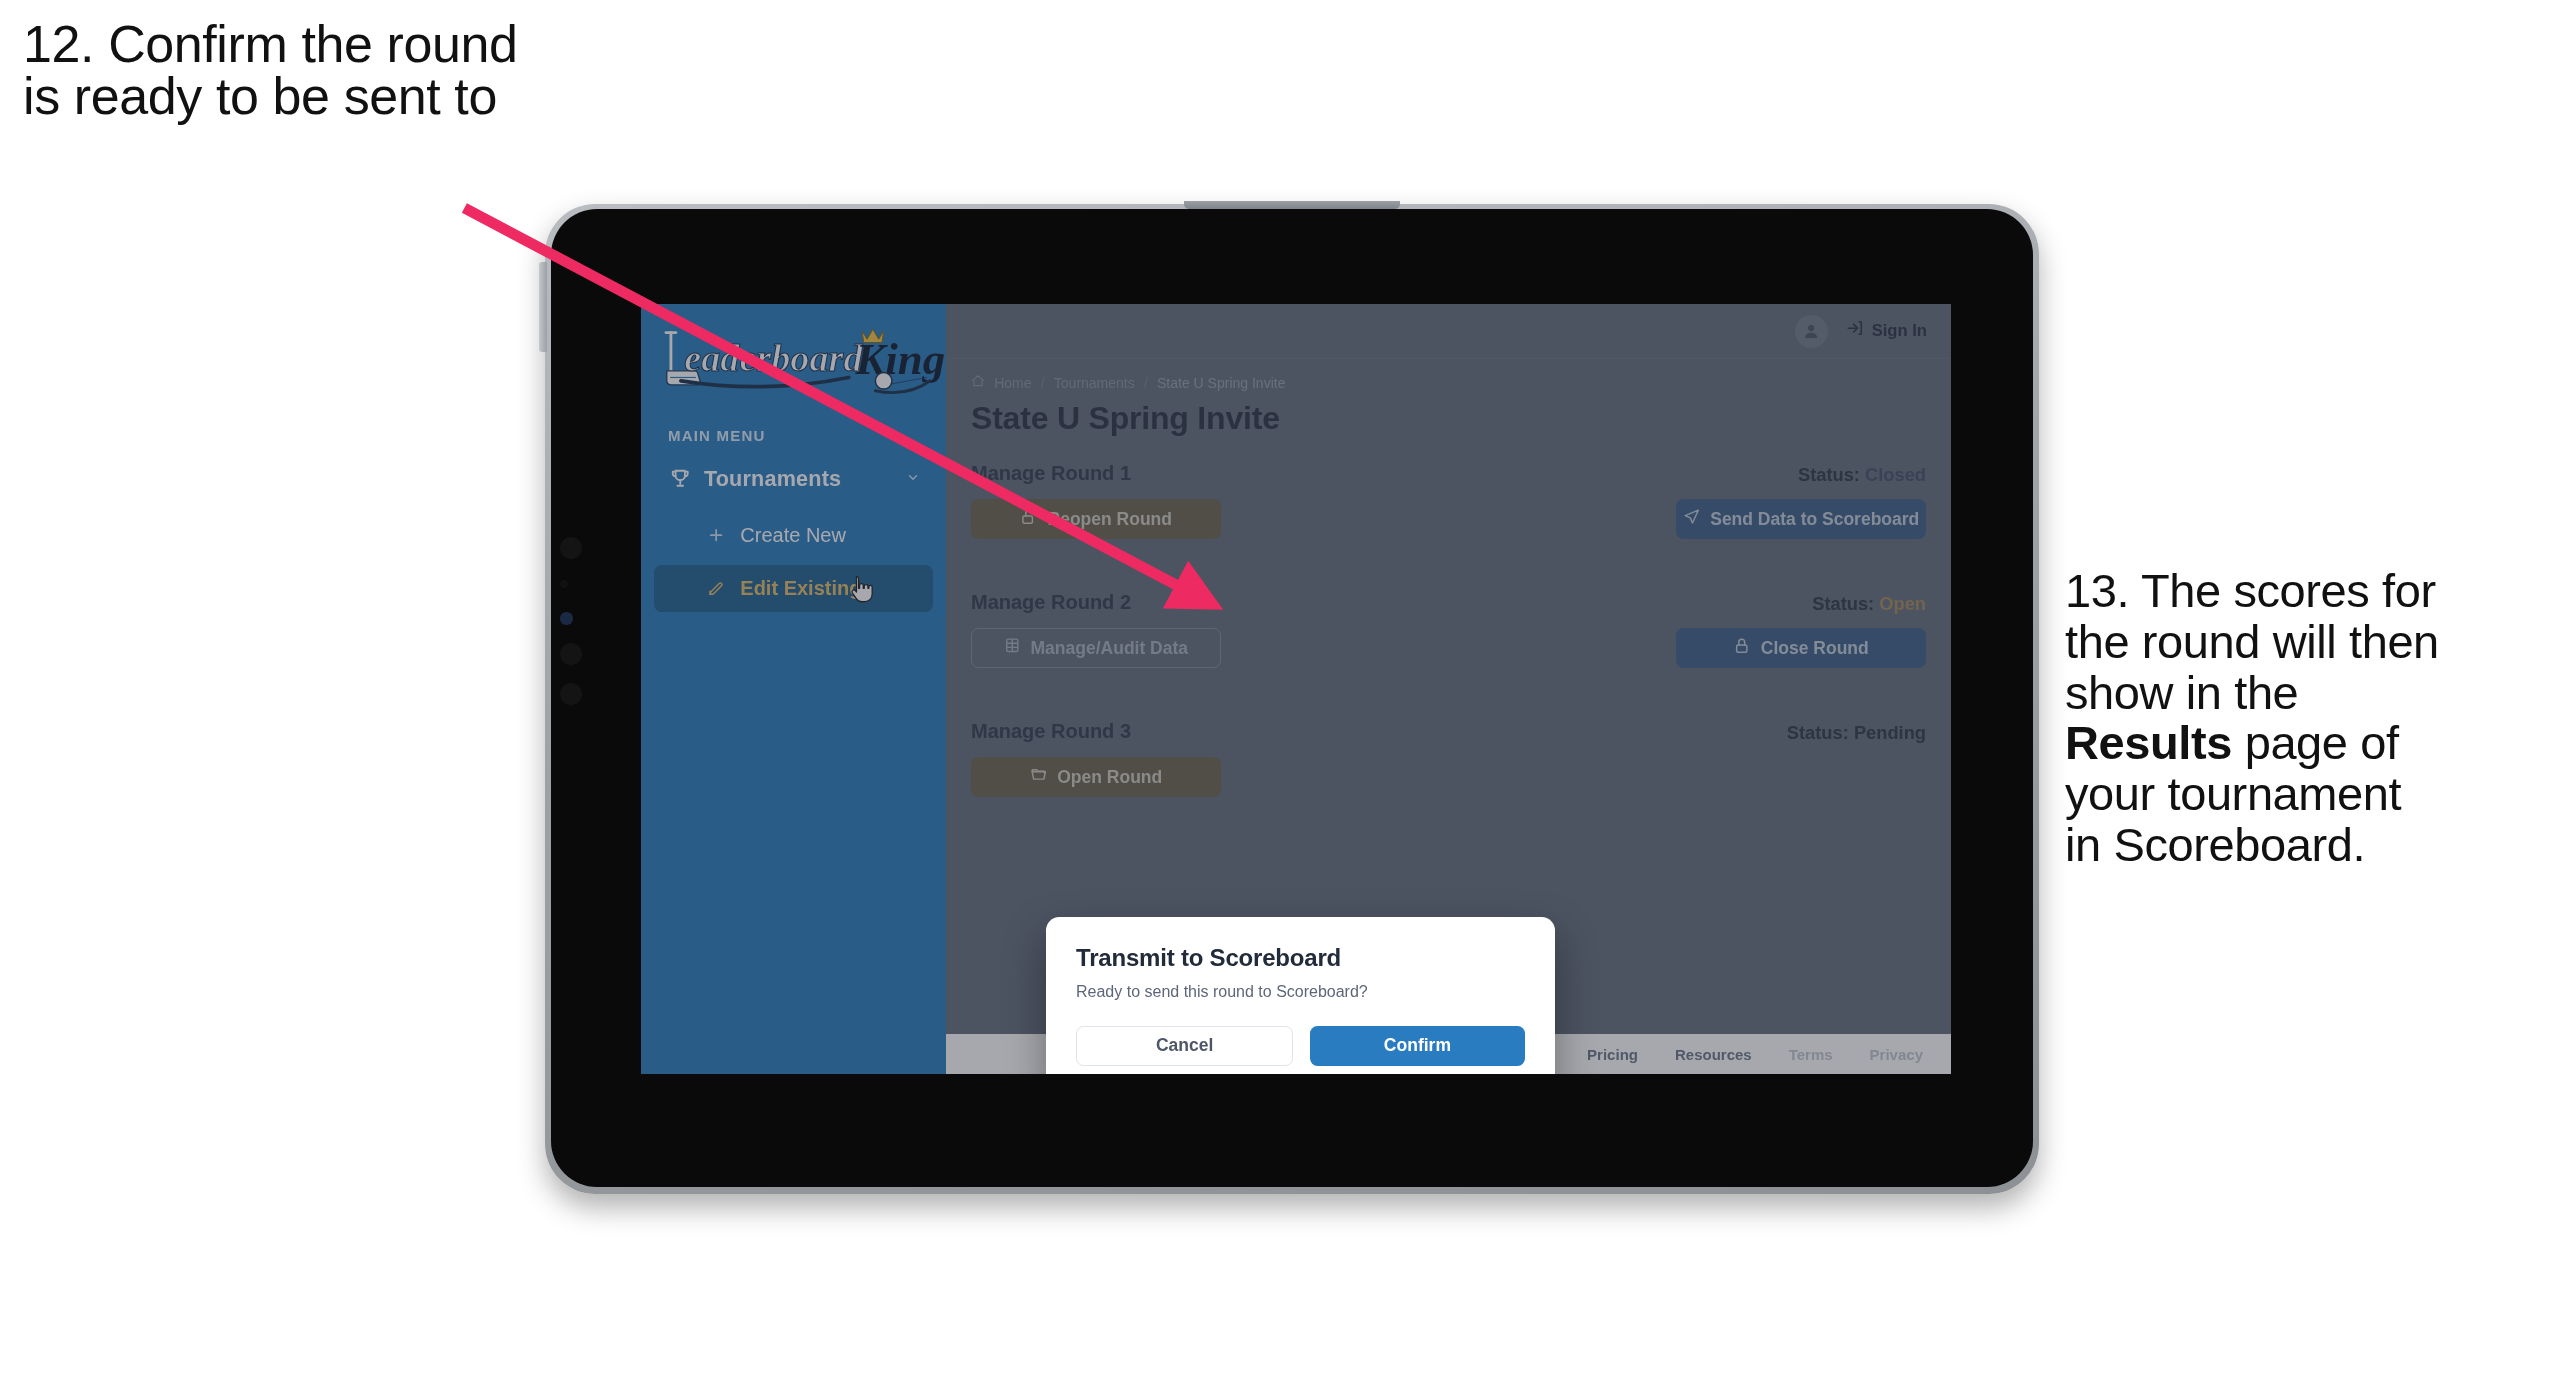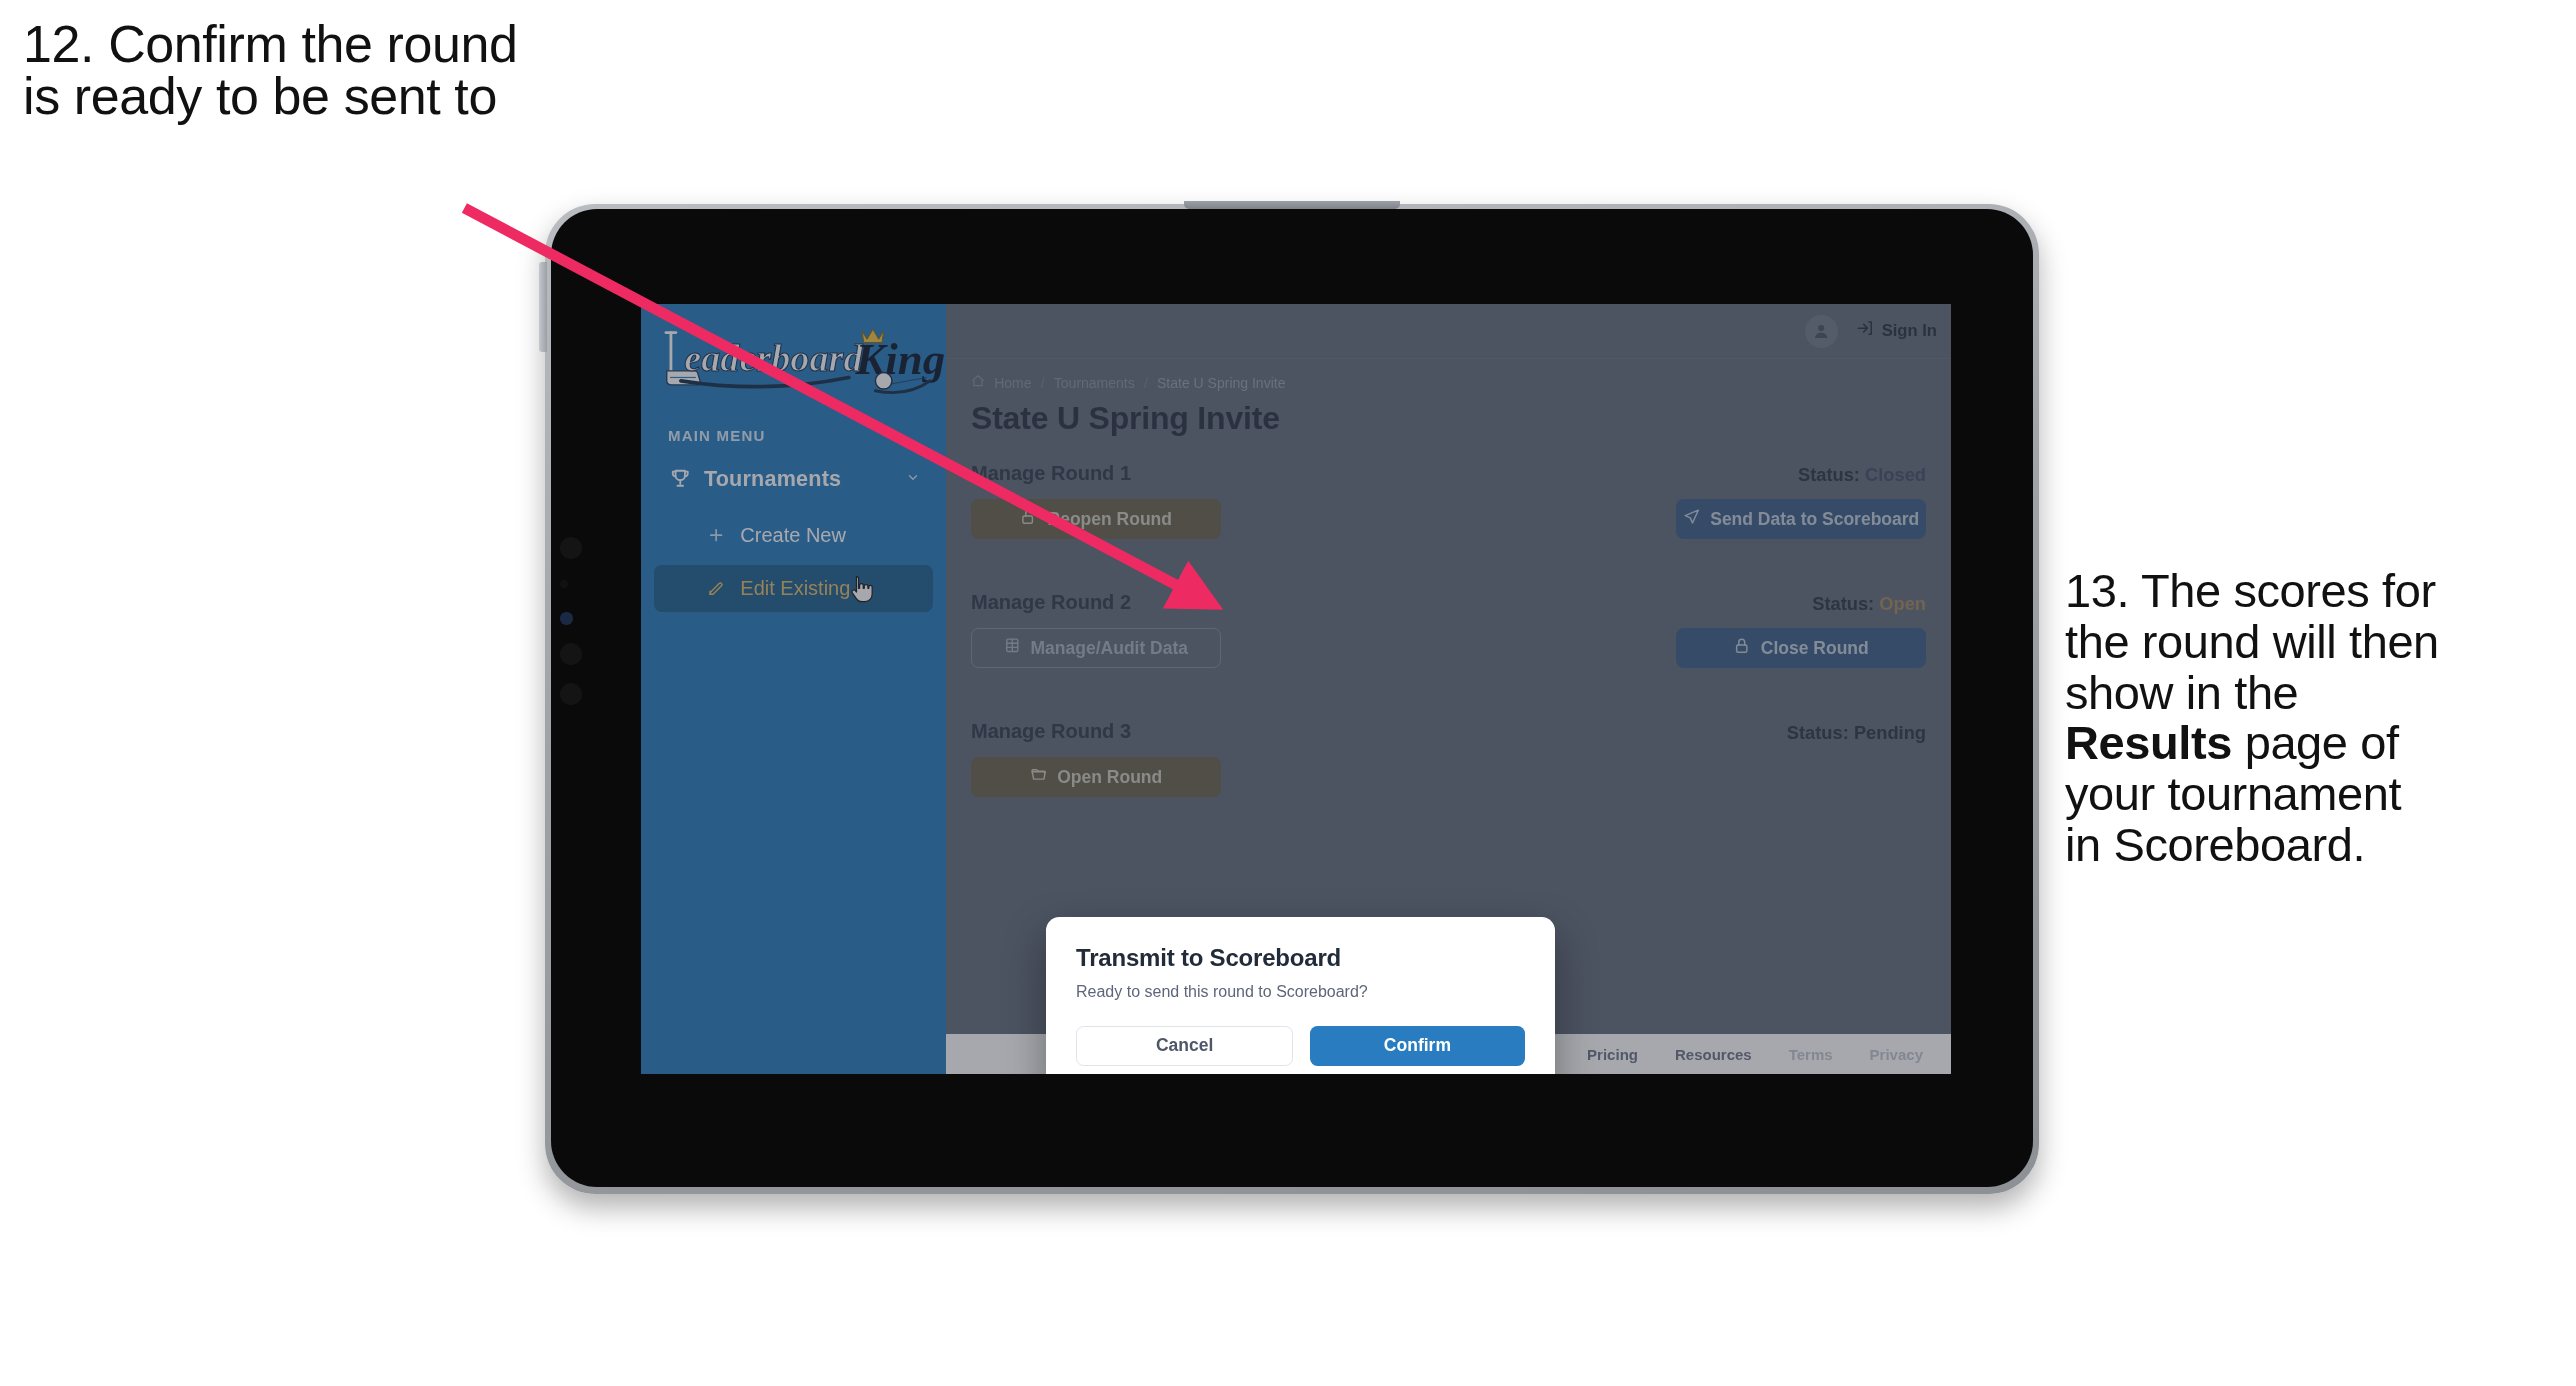--- a/index.html
+++ b/index.html
@@ -145,21 +145,21 @@
     color:#ffffff;
   }
   #nav-create .nav-label{font-size:20px;font-weight:400;}
   #nav-edit{
     top:261px;
     padding-left:48px;
     background:#1f618f;
     color:#e8c273;
   }
   #nav-edit .nav-label{
-    font-size:20px;font-weight:400;color:#e6bd6c;
+    font-size:20px;font-weight:700;color:#e6bd6c;
   }
   .nav-icon{
     display:inline-flex;align-items:center;justify-content:center;
     width:28px;margin-right:10px;flex:0 0 28px;
   }
 
   
   #cursor-pointer{
     position:absolute;
     left:208px;top:271px;
@@ -171,21 +171,21 @@
     position:absolute;
     left:305px;top:0;
     width:1005px;height:100%;
     background:#646d7d;
     z-index:15;
   }
   #topbar{
     position:absolute;left:0;top:0;
     width:100%;height:55px;
     display:flex;align-items:center;justify-content:flex-end;
-    padding-right:14px;box-sizing:border-box;
+    padding-right:24px;box-sizing:border-box;
     border-bottom:0.8px solid rgba(255,255,255,0.06);
   }
   #avatar{
     width:33px;height:33px;border-radius:50%;
     background:rgba(255,255,255,0.10);
     display:flex;align-items:center;justify-content:center;
     margin-right:18.3px;
   }
   #signin{
     display:flex;align-items:center;gap:7.5px;

